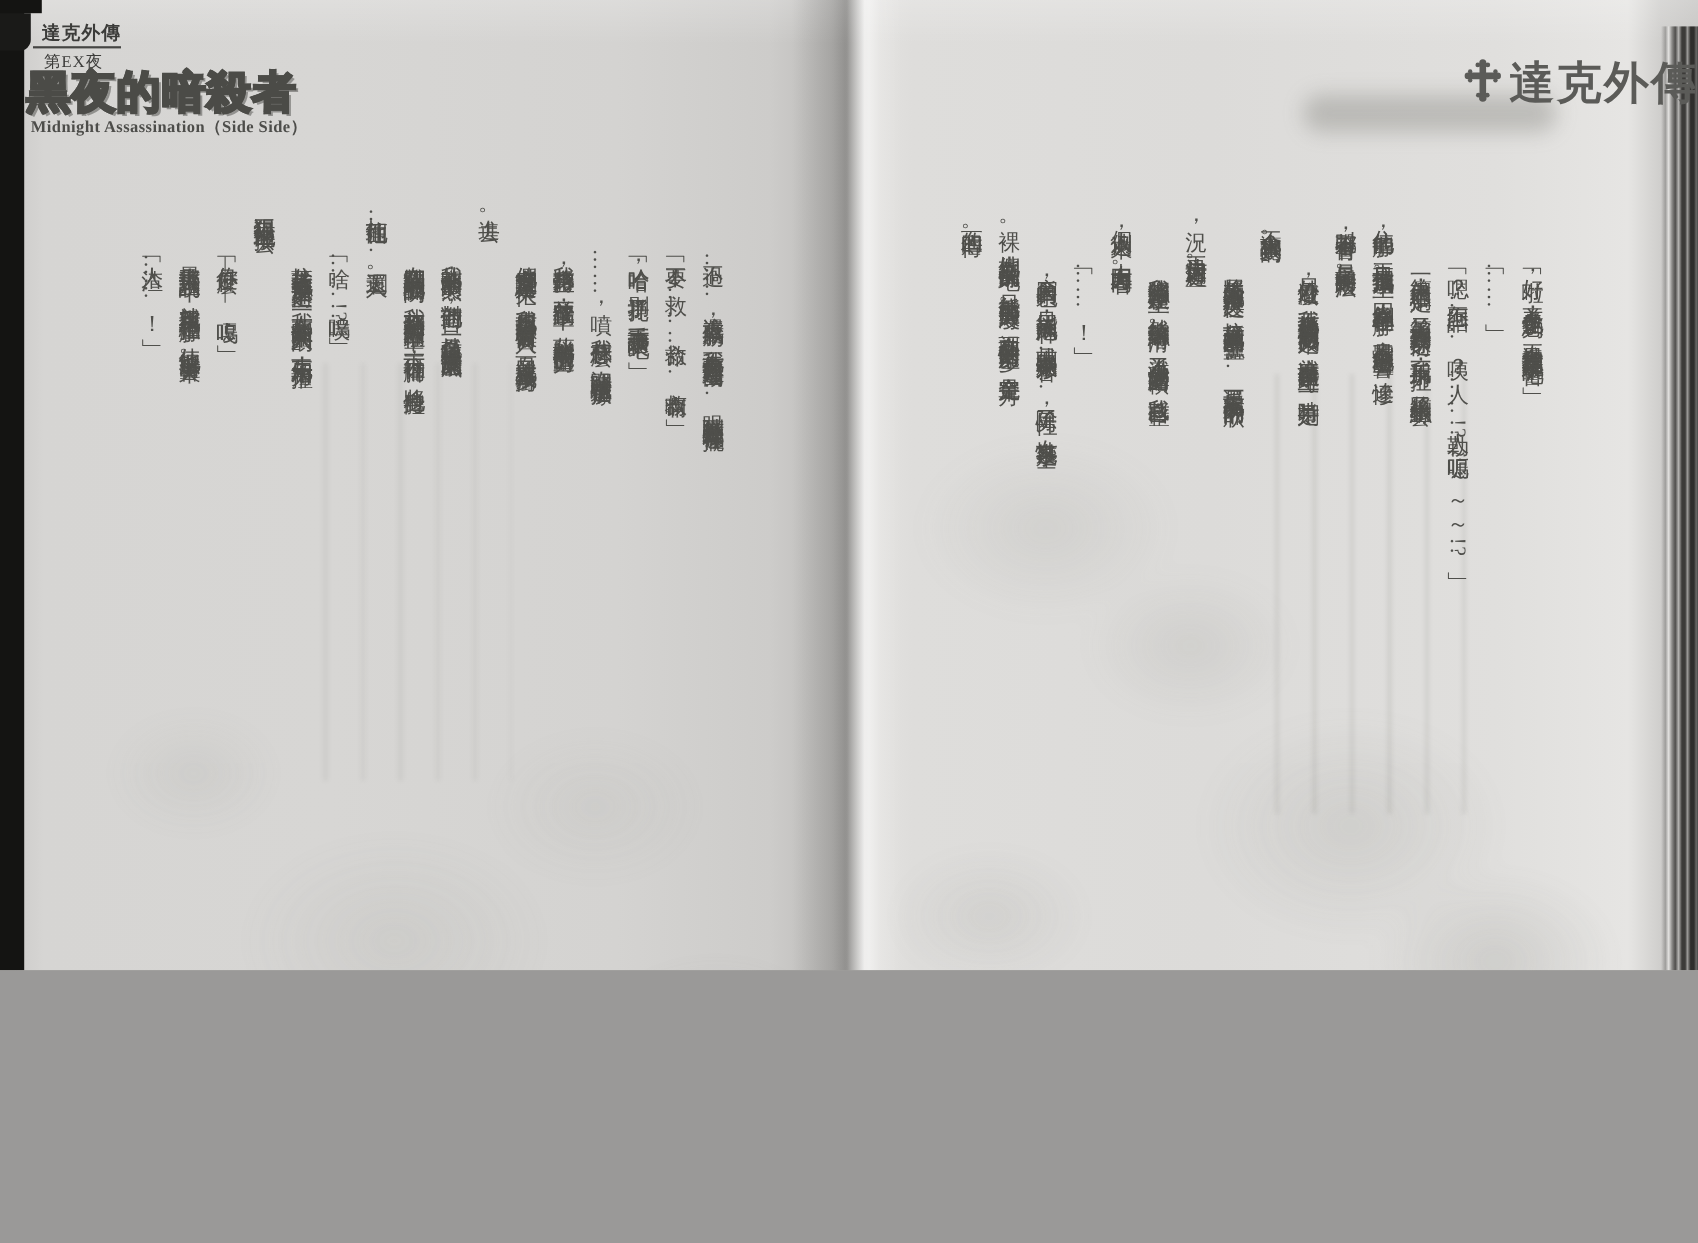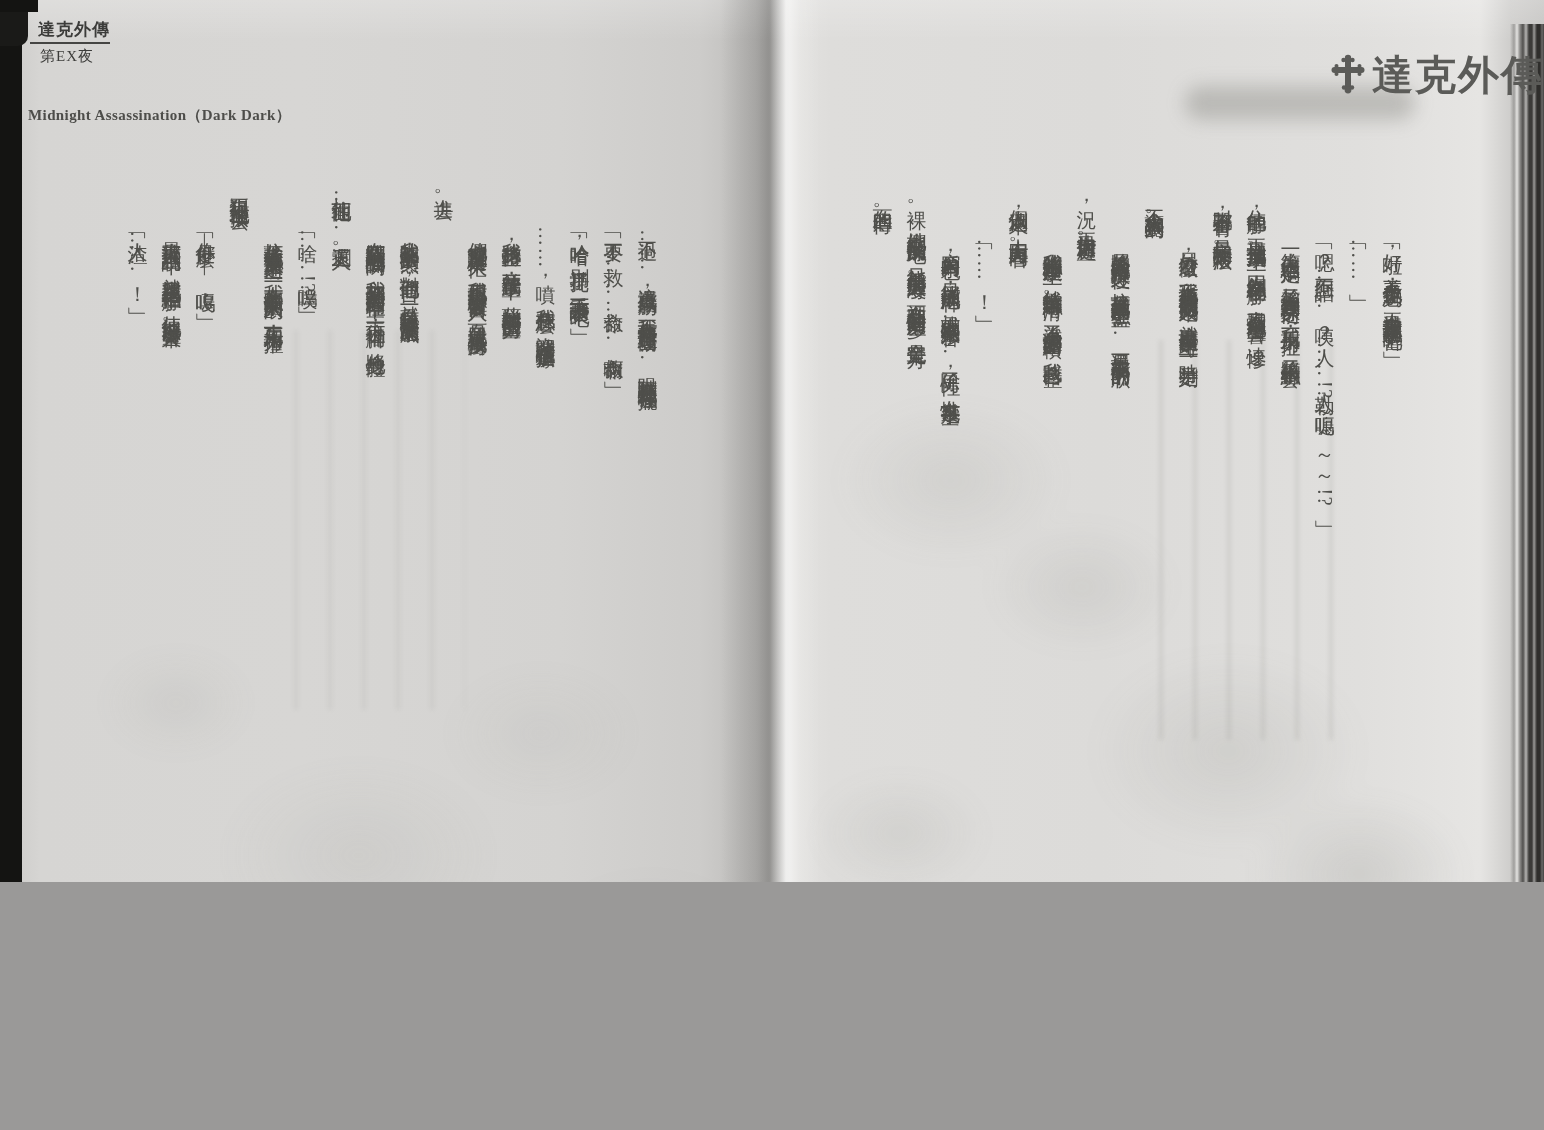--- a/index.html
+++ b/index.html
@@ -121,21 +121,22 @@
   <div class="ghost-bleed lp"></div>
   <div class="ghost-bleed rp"></div>
   <div class="ghost-smudge"></div>
   <div class="right-page-stack"></div>
   <div class="bottom-right-edge"></div>
   <div class="bottom-left-edge"></div>
 
   <div class="hdr-series">達克外傳</div>
   <div class="hdr-rule"></div>
   <div class="hdr-chapter">第EX夜</div>
-  <div class="hdr-subtitle">Midnight Assassination（Dark Dark）</div>
+  <div class="hdr-title">黑夜的暗殺者</div>
+  <div class="hdr-subtitle">Midnight Assassination（Side Side）</div>
 
   <div class="brand">
     <span>
       <svg width="36" height="40" viewBox="0 0 36 40" aria-hidden="true">
         <g fill="#5b5b58">
           <rect x="15" y="4" width="6" height="32" rx="2"></rect>
           <rect x="4" y="13" width="28" height="6" rx="2"></rect>
           <circle cx="18" cy="4" r="3.2"></circle>
             <circle cx="13.5" cy="6" r="2.2"></circle>
             <circle cx="22.5" cy="6" r="2.2"></circle>

